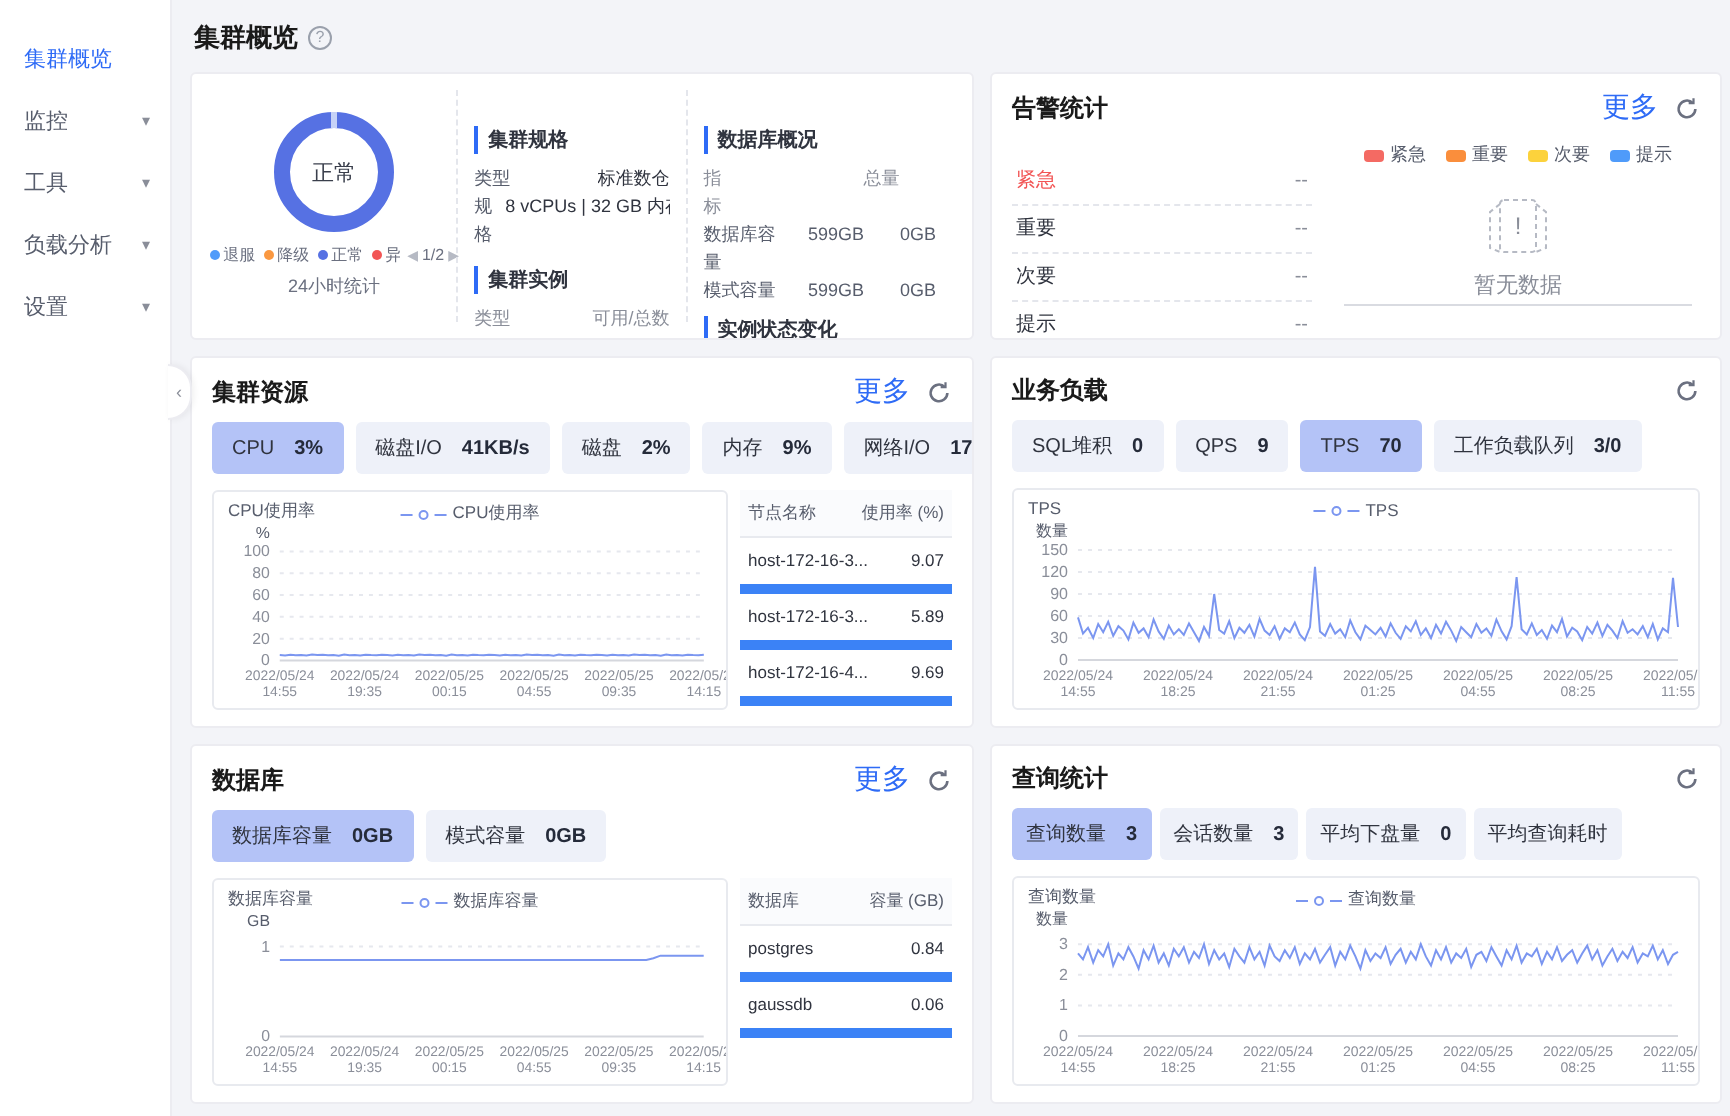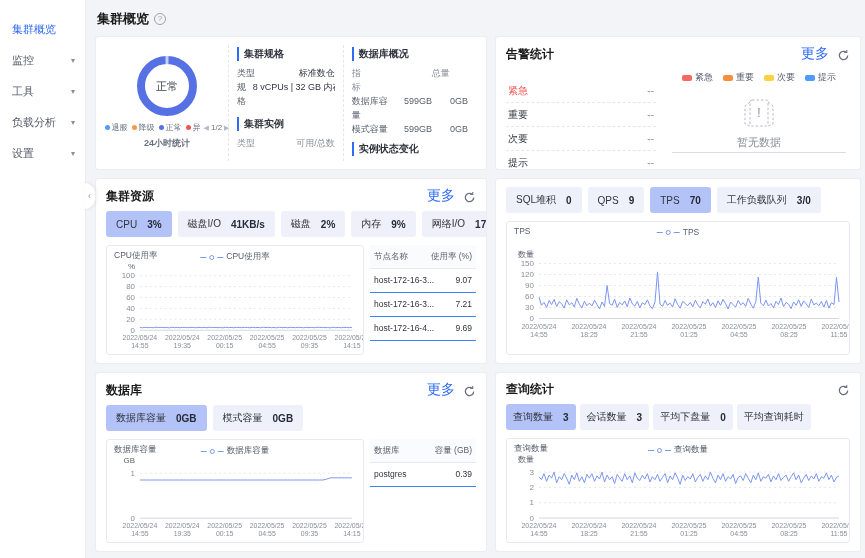--- a/index.html
+++ b/index.html
@@ -35,22 +35,22 @@
   .col-gauge { width:33%; display:flex; flex-direction:column; align-items:center; justify-content:center; }
   .donut { position:relative; width:60px; height:60px; border:8px solid #5671e3; border-radius:50%; display:flex; align-items:center; justify-content:center; margin-bottom:6px; }
   .donut-tick { position:absolute; top:-8px; left:50%; transform:translateX(-50%); width:3px; height:8px; background:#c6d2f7; }
   .donut-label { font-size:11px; color:#3a3f4c; }
   .gauge-legend { display:flex; align-items:center; gap:4px; font-size:8px; color:#6b7080; white-space:nowrap; }
   .lg-item { display:flex; align-items:center; gap:2px; cursor:pointer; }
   .lg-dot { width:5px; height:5px; border-radius:50%; flex:none; }
   .lg-clip { max-width:7px; overflow:hidden; display:inline-block; }
   .pager { display:flex; align-items:center; gap:2px; color:#b6bac4; font-size:7px; }
   .pager b { color:#6b7080; font-size:8px; font-weight:normal; }
-  .gauge-caption { font-size:9px; color:#6b7080; margin-top:4px;font-weight:bold; }
-  .sec-head { font-size:10px; font-weight:bold; color:#30343f; border-left:2px solid #2e6bf6; padding-left:5px; margin:2px 0 5px; }
+  .gauge-caption { font-size:9px; color:#6b7080; margin-top:4px; }
+  .sec-head { font-size:10px; font-weight:bold; color:#30343f; border-left:2px solid #2e6bf6; padding-left:5px; margin:18px 0 5px; }
   .kv-row { display:flex; justify-content:space-between; font-size:9px; color:#575d6c; line-height:14px; gap:4px; }
   .kv-row .v { color:#30343f; text-align:right; white-space:nowrap; overflow:hidden; }
   .kv-row.hdr { color:#8a8e99; }
   .kv3 { display:grid; grid-template-columns:1fr 42px 36px; font-size:9px; line-height:14px; color:#575d6c; }
   .kv3 span:nth-child(2), .kv3 span:nth-child(3) { text-align:right; }
   .kv3.hdr { color:#8a8e99;gap:47px; }
   .col-spec { width:31%; } .col-db { width:36%; }
 
   
   .alarm-body { flex:1; display:flex; gap:12px; min-height:0; }
@@ -73,21 +73,21 @@
 
   
   .panel-body { flex:1; display:flex; gap:6px; min-height:0; }
   .chart { position:relative; flex:1; border:1px solid #e8eaef; border-radius:3px; min-width:0; }
   .chart-title { position:absolute; top:4px; left:7px; font-size:8.5px; color:#575d6c; z-index:1; }
   .chart-legend { position:absolute; top:5px; left:50%; transform:translateX(-50%); display:flex; align-items:center; gap:3px; font-size:8.5px; color:#575d6c; z-index:1; cursor:pointer; white-space:nowrap; }
   .leg-line { width:6px; height:0; border-top:1.5px solid #7b96f0; }
   .leg-circle { width:5px; height:5px; border:1.5px solid #7b96f0; border-radius:50%; background:#fff; }
   .chart svg { position:absolute; inset:0; width:100%; height:100%; }
   .side-table { width:106px; flex:none; font-size:8.5px; }
-  .st-row { display:flex; justify-content:space-between; padding:6px 4px; border-bottom:1px solid #3b82f6; color:#30343f; line-height:11px; }
+  .st-row { display:flex; justify-content:space-between; padding:6px 4px; border-bottom:5px solid #3b82f6; color:#30343f; line-height:11px; }
   .st-row.hdr { background:#fafbfd; color:#575d6c; border-bottom:1px solid #e8eaef; }
   .st-row span:last-child { text-align:center; }
 </style>
 </head>
 <body>
 
 <div class="app">
 
   <nav class="sidebar">
     <div class="side-item active">
@@ -328,31 +328,42 @@
             <div class="st-row hdr">
                 <span>节点名称</span>
                 <span>使用率 (%)</span>
               </div>
             <div class="st-row">
                 <span>host-172-16-3...</span>
                 <span>9.07</span>
               </div>
             <div class="st-row">
                 <span>host-172-16-3...</span>
-                <span>7.21</span>
+                <span>5.89</span>
               </div>
             <div class="st-row">
                 <span>host-172-16-4...</span>
                 <span>9.69</span>
               </div>
           </div>
         </div>
       </section>
 
       <section class="card">
+        <div class="card-head">
+          <span class="card-title">业务负载</span>
+          <div class="card-actions">
+            <span class="refresh">
+              <svg viewBox="0 0 14 14">
+                  <path d="M11.5 7a4.5 4.5 0 1 1-1.4-3.3"></path>
+                  <path d="M10.5 1.2v2.6H7.9" stroke-width="1.2"></path>
+                </svg>
+            </span>
+          </div>
+        </div>
         <div class="chips">
           <span class="chip">
               <span>SQL堆积</span>
               <span class="c-val">0</span>
             </span>
           <span class="chip">
               <span>QPS</span>
               <span class="c-val">9</span>
             </span>
           <span class="chip active">
@@ -447,21 +458,25 @@
                 <polyline points="32.0,40.4 35.6,40.4 39.3,40.4 42.9,40.4 46.5,40.4 50.1,40.4 53.8,40.4 57.4,40.4 61.0,40.4 64.6,40.4 68.3,40.4 71.9,40.4 75.5,40.4 79.2,40.4 82.8,40.4 86.4,40.4 90.0,40.4 93.7,40.4 97.3,40.4 100.9,40.4 104.5,40.4 108.2,40.4 111.8,40.4 115.4,40.4 119.1,40.4 122.7,40.4 126.3,40.4 129.9,40.4 133.6,40.4 137.2,40.4 140.8,40.4 144.4,40.4 148.1,40.4 151.7,40.4 155.3,40.4 158.9,40.4 162.6,40.4 166.2,40.4 169.8,40.4 173.5,40.4 177.1,40.4 180.7,40.4 184.3,40.4 188.0,40.4 191.6,40.4 195.2,40.4 198.8,40.4 202.5,40.4 206.1,40.4 209.7,40.4 213.4,40.4 217.0,40.4 220.6,39.5 224.2,38.2 227.9,38.2 231.5,38.2 235.1,38.2 238.7,38.2 242.4,38.2 246.0,38.2" fill="none" stroke="#7b96f0" stroke-width="1"></polyline>
               </svg>
             </div>
           <div class="side-table">
             <div class="st-row hdr">
                 <span>数据库</span>
                 <span>容量 (GB)</span>
               </div>
             <div class="st-row">
                 <span>postgres</span>
-                <span>0.39</span>
+                <span>0.84</span>
+              </div>
+            <div class="st-row">
+                <span>gaussdb</span>
+                <span>0.06</span>
               </div>
           </div>
         </div>
       </section>
 
       <section class="card">
         <div class="card-head">
           <span class="card-title">查询统计</span>
           <div class="card-actions">
             <span class="refresh">

